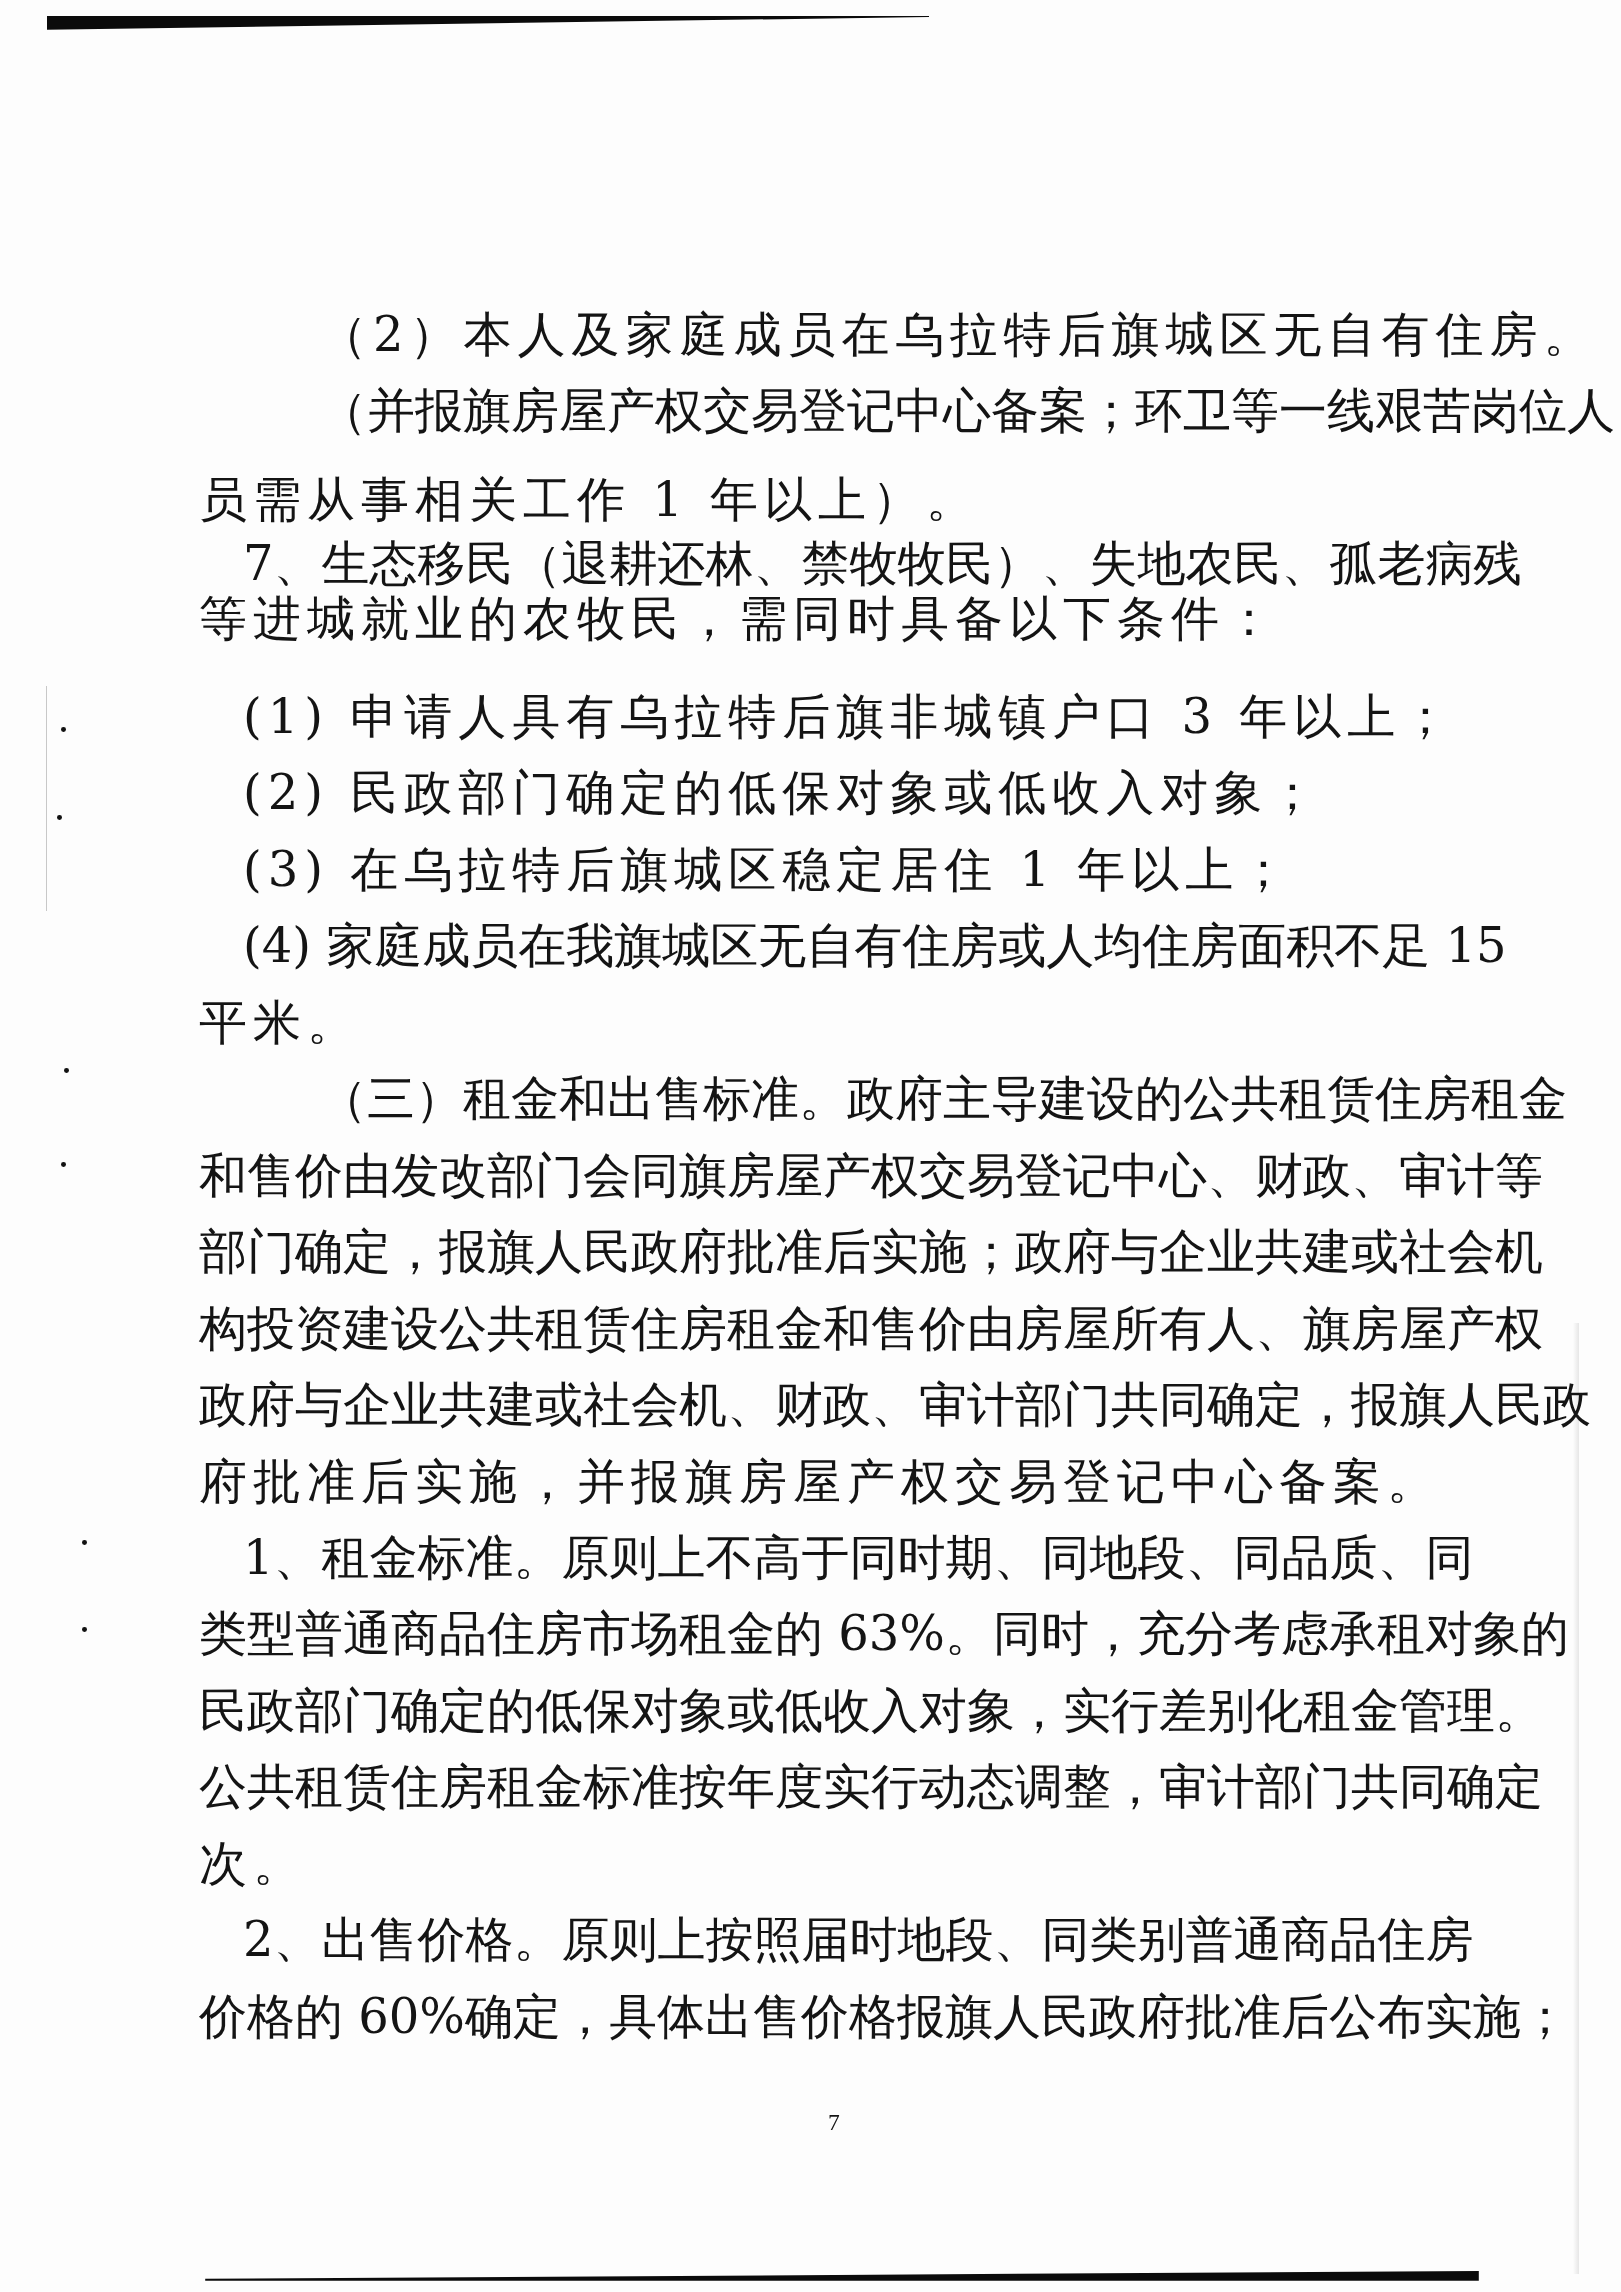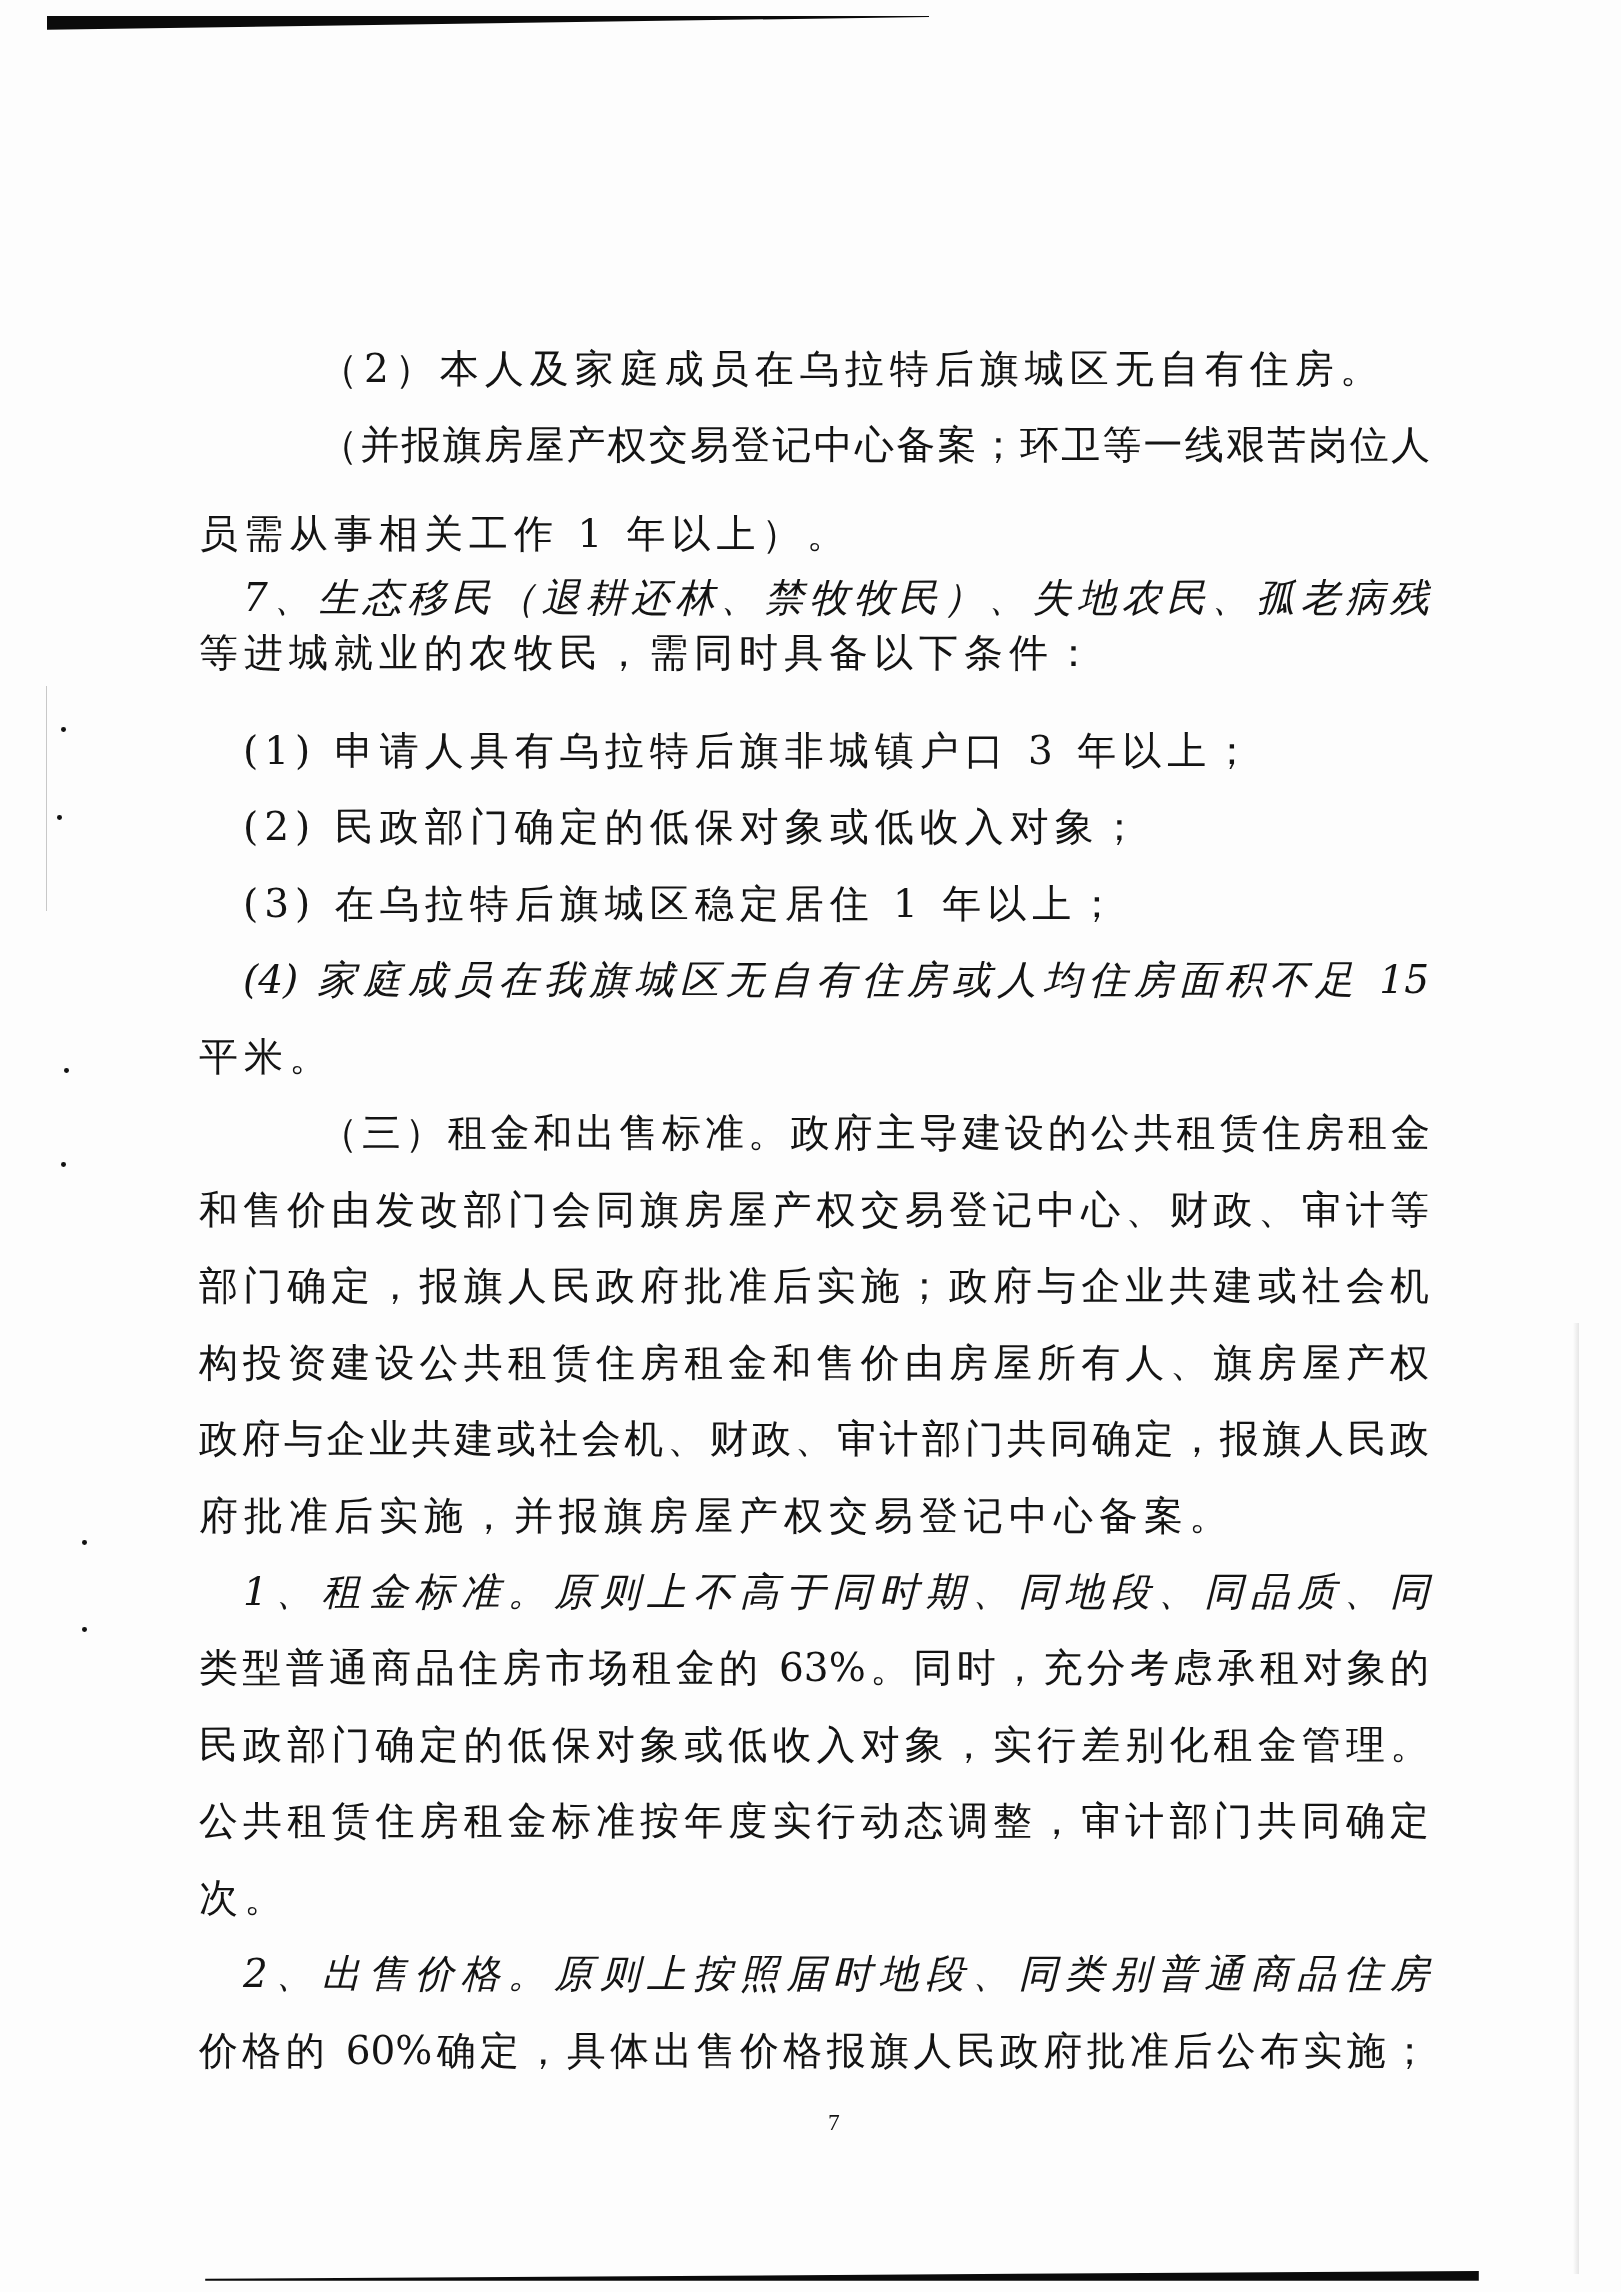--- a/index.html
+++ b/index.html
@@ -4,26 +4,26 @@
 <style>
   html, body { margin:0; padding:0; }
   body { width:1621px; height:2293px; background:#fdfdfd; position:relative; overflow:hidden;
          font-family:"DejaVu Serif","Liberation Serif",serif; color:#141414; }
   .scan-top { position:absolute; left:47px; top:15.7px; width:882px; height:15.7px; }
   .scan-bottom { position:absolute; right:142px; top:2266px; width:1274px; height:9.8px; }
   .left-rule { position:absolute; left:46px; top:686px; width:1px; height:225px; background:#c8c8c8; }
   .right-shade { position:absolute; left:1573px; top:1323px; width:5.9px; height:951px;
                  background:linear-gradient(to right,#fdfdfd,#e6e6e6); }
   .dot { position:absolute; width:4.9px; height:4.9px; border-radius:50%; background:#111; }
-  .line { position:absolute; left:199px; height:55px; line-height:55px; font-size:39px;
-          white-space:nowrap; letter-spacing:6px;margin-top:34px; }
+  .line { position:absolute; left:199px; height:55px; line-height:55px; font-size:48px;
+          white-space:nowrap; letter-spacing:6px; }
   .line.full { width:1230px; text-align:justify; text-align-last:justify; letter-spacing:0; }
   .line.i1 { left:243px; }
   .line.i2 { left:319px; }
-  .line.i1.full { width:1186px;font-style:italic; }
+  .line.i1.full { width:1186px; }
   .line.i2.full { width:1111px; }
   .pagenum { position:absolute; left:828px; top:2109px; font-size:23.5px; font-family:"Liberation Serif",serif; }
 </style>
 </head>
 <body>
 
 <div class="scan-top">
   <svg width="882" height="15.7" viewBox="0 0 900 16">
     <polygon points="0,0 900,0 900,1 0,14" fill="#0b0b0b"></polygon>
   </svg>

